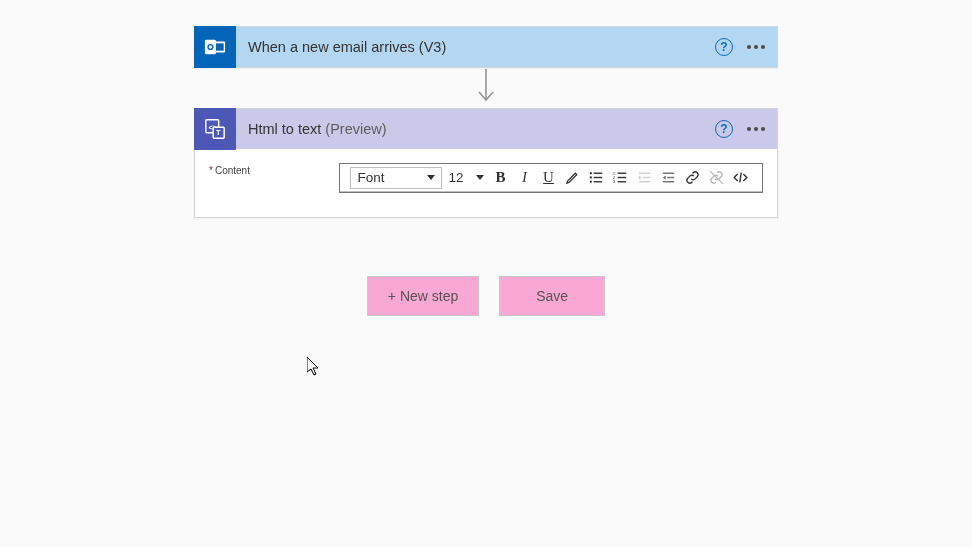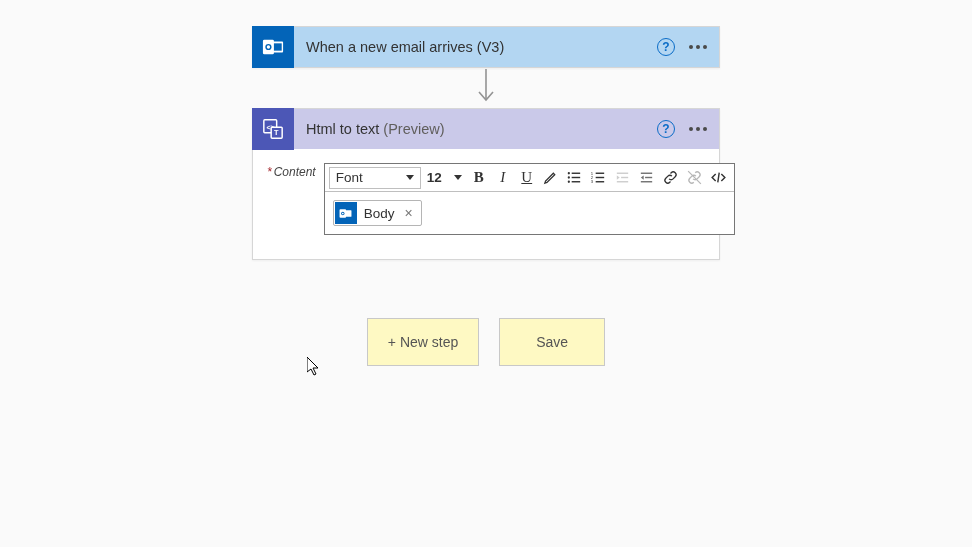--- a/index.html
+++ b/index.html
@@ -12,21 +12,21 @@
       font-size: 14px;
       color: #323130;
     }
     .canvas {
       display: flex;
       flex-direction: column;
       align-items: center;
       padding-top: 26px;
     }
     .card {
-      width: 468px;
+      width: 584px;
       background: #fff;
       border: 1px solid #d6d6d6;
       box-shadow: 0 1px 2px rgba(0,0,0,.05);
     }
     .card-header {
       display: flex;
       align-items: center;
       height: 40px;
     }
     .trigger-header { background: #b3d6f2; }
@@ -52,38 +52,38 @@
     .dots {
       display: flex; gap: 3px; cursor: pointer;
     }
     .dots span { width: 4px; height: 4px; border-radius: 50%; background: #4a4a4a; display:block; }
 
     .arrow-holder { height: 40px; display:flex; align-items:center; justify-content:center; }
     .arrow-holder svg { stroke: #939393; }
 
     .card-body { padding: 14px 14px 24px 14px; display:flex; gap: 8px; }
     .field-label {
-      width: 122px; font-size: 12px; color: #444; padding-top: 2px; font-style: italic;
+      width: 122px; font-size: 10px; color: #444; padding-top: 2px;
     }
     .field-label .req { color: #a4262c; margin-right: 2px; }
     .rte-wrap { flex: 1; border: 1px solid #767676; background:#fff; }
     .rte-toolbar {
       height: 28px; border-bottom: 1px solid #bfbfbf;
       display: flex; align-items: center;
       padding: 0 4px; gap: 2px;
       font-size: 13.5px; color: #333; justify-content: center;
     }
     .tb-font-sel {
       display:flex; align-items:center; justify-content:space-between;
       width: 92px; height: 22px; border: 1px solid #bfbfbf;
       padding: 0 6px; cursor: pointer;
     }
     .tb-size-sel {
       display:flex; align-items:center; gap:12px;
-      height: 22px; padding: 0 4px; cursor:pointer;font-weight:bold;
+      height: 22px; padding: 0 4px; cursor:pointer;
     }
     .caret { width:0; height:0; border-left:4px solid transparent; border-right:4px solid transparent; border-top:5px solid #333; }
     .tb-btn { width: 22px; height: 22px; display:flex; align-items:center; justify-content:center; cursor:pointer; }
     .tb-btn svg { width: 17px; height: 17px; }
     .tb-btn.disabled { opacity: .35; cursor:default; }
     .bold-glyph { font-weight: 800; font-family: Georgia, serif; font-size: 15px; }
     .italic-glyph { font-style: italic; font-family: Georgia, serif; font-size: 15px; }
     .underline-glyph { text-decoration: underline; font-family: Georgia, serif; font-size: 15px; }
 
     .rte-area { min-height: 42px; padding: 8px; }
@@ -93,22 +93,22 @@
       background:#fff;
     }
     .token-ico { width:22px; height:22px; background:#0364b8; margin:1px;
       display:flex; align-items:center; justify-content:center; }
     .token-ico svg { width:13px; height:13px; fill:#fff; }
     .token-label { padding: 0 8px 0 6px; font-size: 13.5px; color:#333; }
     .token-x { padding: 0 8px 0 2px; color:#777; font-size: 14px; cursor:pointer; }
 
     .footer-btns { margin-top: 58px; display:flex; gap: 20px; }
     .btn {
-      height: 48px; padding: 0 20px; border: 1px solid #c8c8c8;
-      background: #fef9c3; color: #555; font-size: 14px;
+      height: 40px; padding: 0 20px; border: 1px solid #c8c8c8;
+      background: #f9a8d4; color: #555; font-size: 14px;
       display:flex; align-items:center; justify-content:center;
       cursor:pointer;
     }
 
     .cursor-img { position: absolute; left: 307px; top: 357px; pointer-events:none; }
     .cursor-img svg { width: 14px; height: 20px; }
   </style>
 </head>
 <body>
 
@@ -246,34 +246,20 @@
               </svg>
           </div>
           <div class="tb-btn">
             <svg viewBox="0 0 24 24" fill="none" stroke="#333" stroke-width="2">
                 <polyline points="8,7 3,12 8,17"></polyline>
                 <polyline points="16,7 21,12 16,17"></polyline>
                 <line x1="13" y1="5" x2="11" y2="19"></line>
               </svg>
           </div>
         </div>
-        <div class="rte-area">
-          <span class="token">
-            <span class="token-ico">
-              <svg viewBox="0 0 24 24">
-                  <rect x="9" y="6" width="14" height="12" rx="1" fill="#fff"></rect>
-                  <rect x="1" y="4" width="12" height="16" rx="1.5" fill="#fff"></rect>
-                  <circle cx="7" cy="12" r="3.2" fill="#0364b8"></circle>
-                  <circle cx="7" cy="12" r="1.6" fill="#fff"></circle>
-                </svg>
-            </span>
-            <span class="token-label">Body</span>
-            <span class="token-x">×</span>
-          </span>
-        </div>
       </div>
     </div>
   </div>
 
   <div class="footer-btns">
     <button class="btn">+ New step</button>
     <button class="btn" style="padding:11px 36px;">Save</button>
   </div>
 
 </div>

